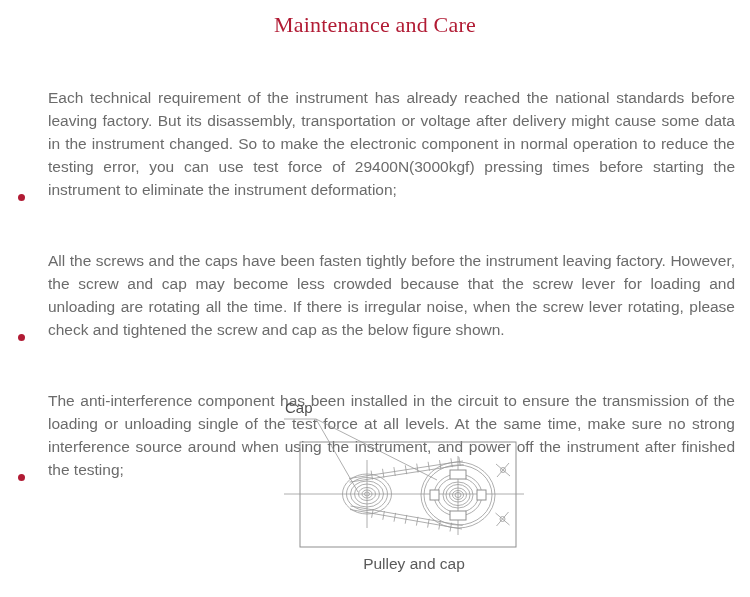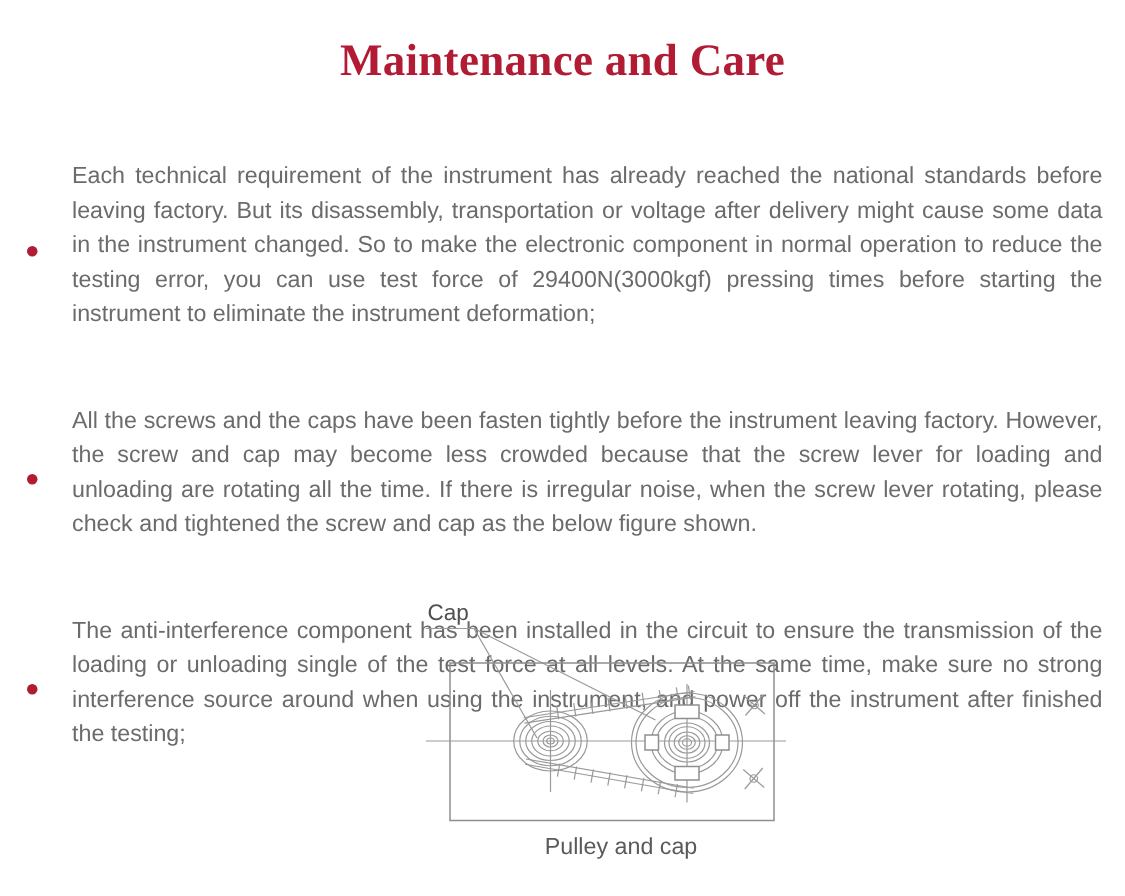--- a/index.html
+++ b/index.html
@@ -4,36 +4,36 @@
 <style>
   html, body { margin: 0; padding: 0; }
   body {
     width: 750px; height: 597px;
     background: #ffffff;
     font-family: "Liberation Sans", "DejaVu Sans", sans-serif;
     position: relative;
     overflow: hidden;
   }
   .page-title {
-    margin: 24px 0 18px 0;
+    margin: 12px 0 18px 0;
     text-align: center;
     font-family: "Liberation Serif", "DejaVu Serif", serif;
-    font-weight: bold;
-    font-size: 30px;
+    font-weight: normal;
+    font-size: 22px;
     letter-spacing: 0.2px;
     color: #b11b34;
   }
   ul.bullet-list {
     list-style: none;
     margin: 0;
     padding: 0 15px 0 18px;
   }
   li.bullet-item {
     display: flex;
-    align-items: center;
+    align-items: flex-end;
     margin-bottom: 6px;
     margin-top: 48px;
   }
   .bullet-dot {
     flex: 0 0 auto;
     width: 7px; height: 7px;
     border-radius: 50%;
     background: #b11b34;
     margin-top: 8px;
   }

